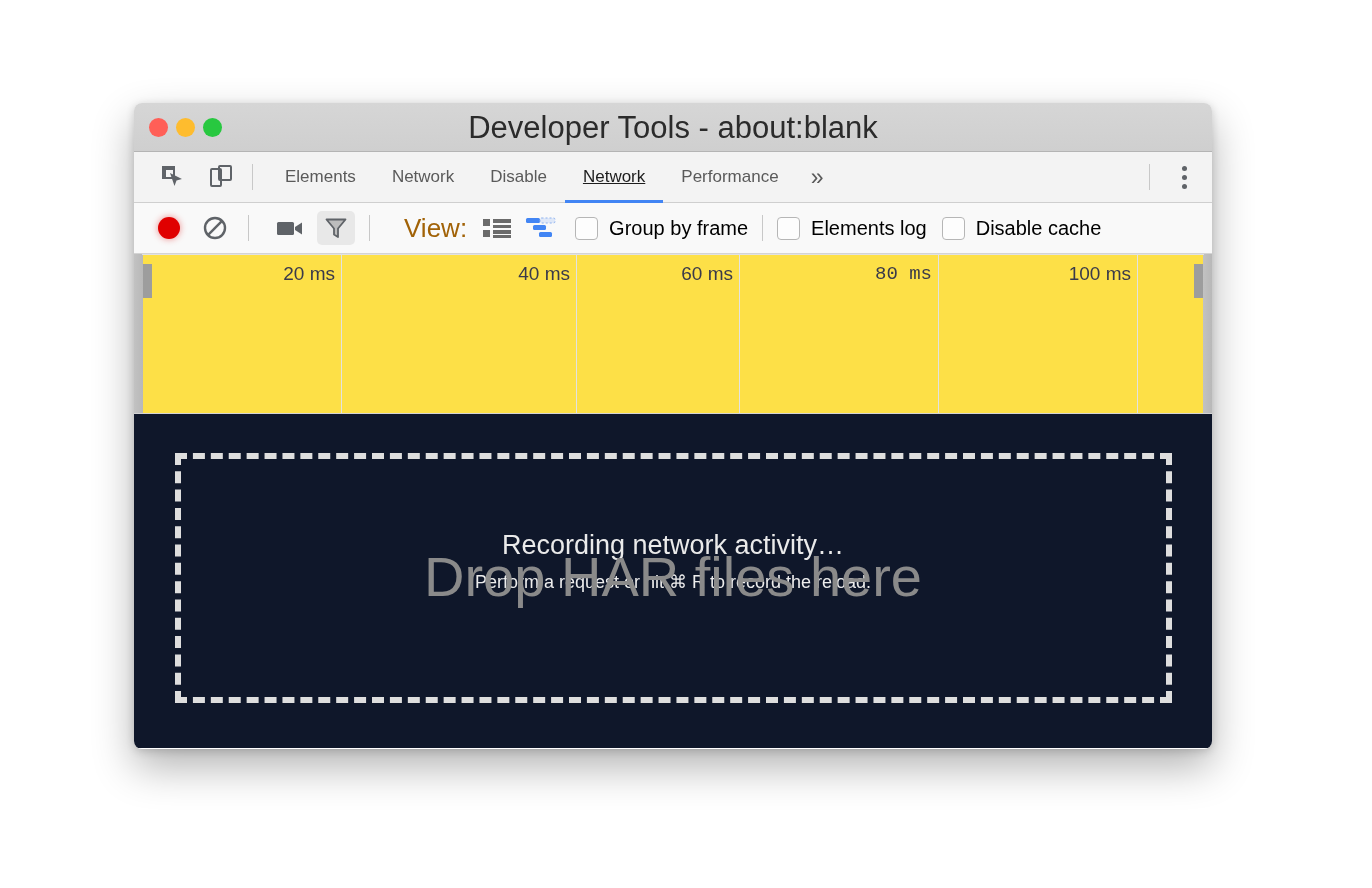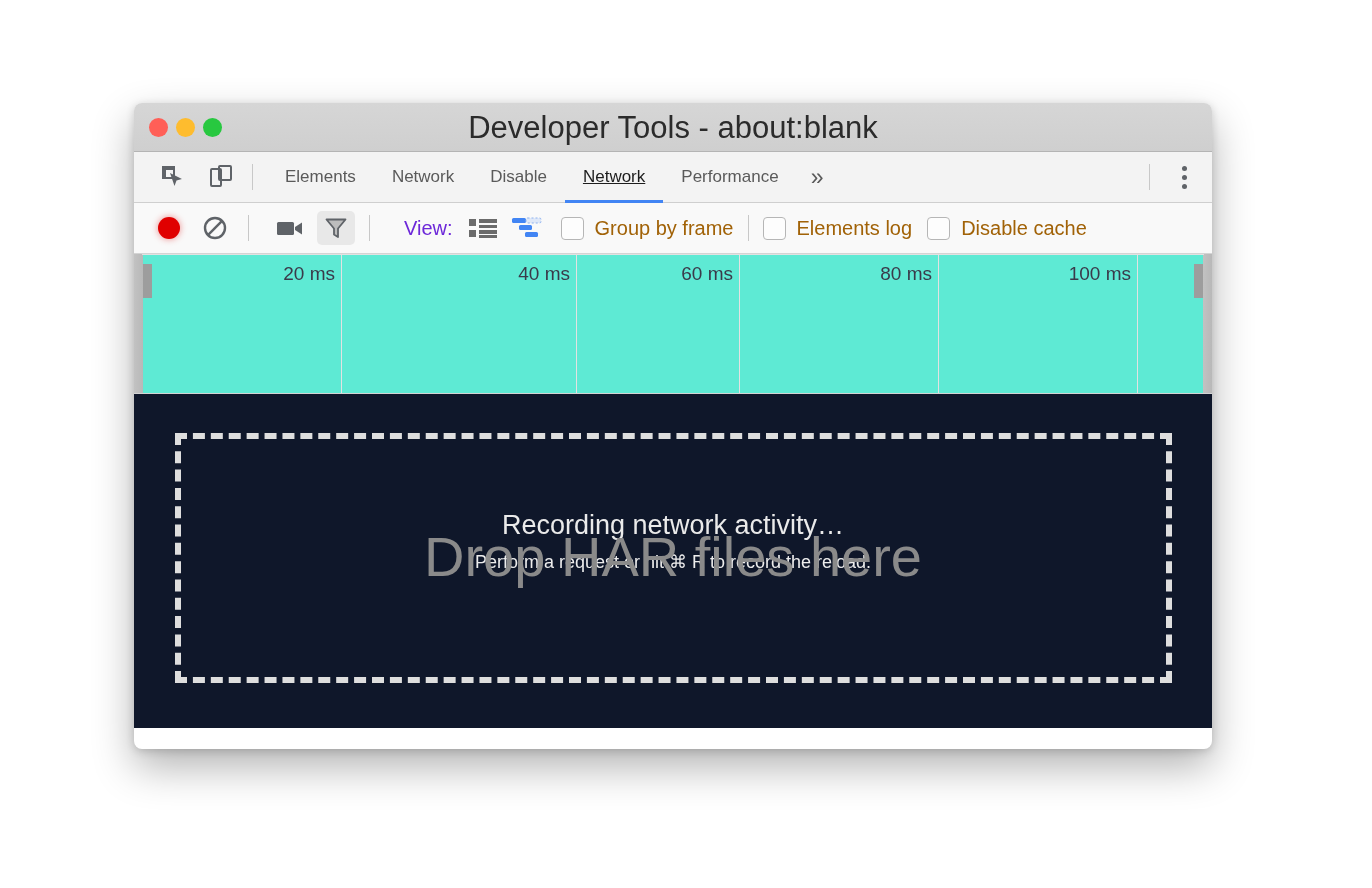--- a/index.html
+++ b/index.html
@@ -145,22 +145,22 @@
   }
   .nt-btn:first-child { margin-left: 16px; }
   .nt-btn.active { background: #e8e8e8; }
   .record-dot {
     width: 22px; height: 22px;
     border-radius: 50%;
     background: #e00000;
     box-shadow: 0 0 7px rgba(224,0,0,0.45);
   }
   .nt-label {
-    font-size: 20px;
-    color: #6d28d9;
+    font-size: 26px;
+    color: #a16207;
     margin-left: 20px;
     margin-right: 6px;
     flex: 0 0 auto;
   }
   .viewbtn {
     width: 40px; height: 34px;
     display: flex; align-items: center; justify-content: center;
     flex: 0 0 auto;
     margin-left: 4px;
   }
@@ -172,29 +172,29 @@
   }
   .cbox {
     width: 21px; height: 21px;
     border: 1px solid #b6b6b6;
     border-radius: 4px;
     background: #fdfdfd;
     flex: 0 0 auto;
   }
   .cbox-label {
     font-size: 20px;
-    color: #a16207;
+    color: #000000;
     margin-left: 11px;
   }
 
   
   .timeline {
     position: relative;
-    height: 140px;
-    background: #5eead4;
+    height: 160px;
+    background: #fde047;
     border-bottom: 1px solid #d4d4d4;
     box-sizing: border-box;
     overflow: hidden;
   }
   .tl-track {
     position: absolute;
     left: 8px; right: 8px; top: 0; bottom: 0;
     border-top: 1px solid #e2e2e2;
   }
   .tl-tick {
@@ -410,21 +410,21 @@
       <div class="tl-track">
         <div class="tl-tick" style="left:0px;width:199px;">
           <span>20 ms</span>
         </div>
         <div class="tl-tick" style="left:199px;width:199px;padding-left:36px;">
           <span>40 ms</span>
         </div>
         <div class="tl-tick" style="left:398px;width:199px;">
           <span>60 ms</span>
         </div>
-        <div class="tl-tick" style="left:597px;width:199px;">
+        <div class="tl-tick" style="left:597px;width:199px;font-family:Liberation Mono, monospace;">
           <span>80 ms</span>
         </div>
         <div class="tl-tick" style="left:796px;width:199px;">
           <span>100 ms</span>
         </div>
       </div>
     </div>
 
     <div class="droparea">
       <div class="dashbox"></div>

